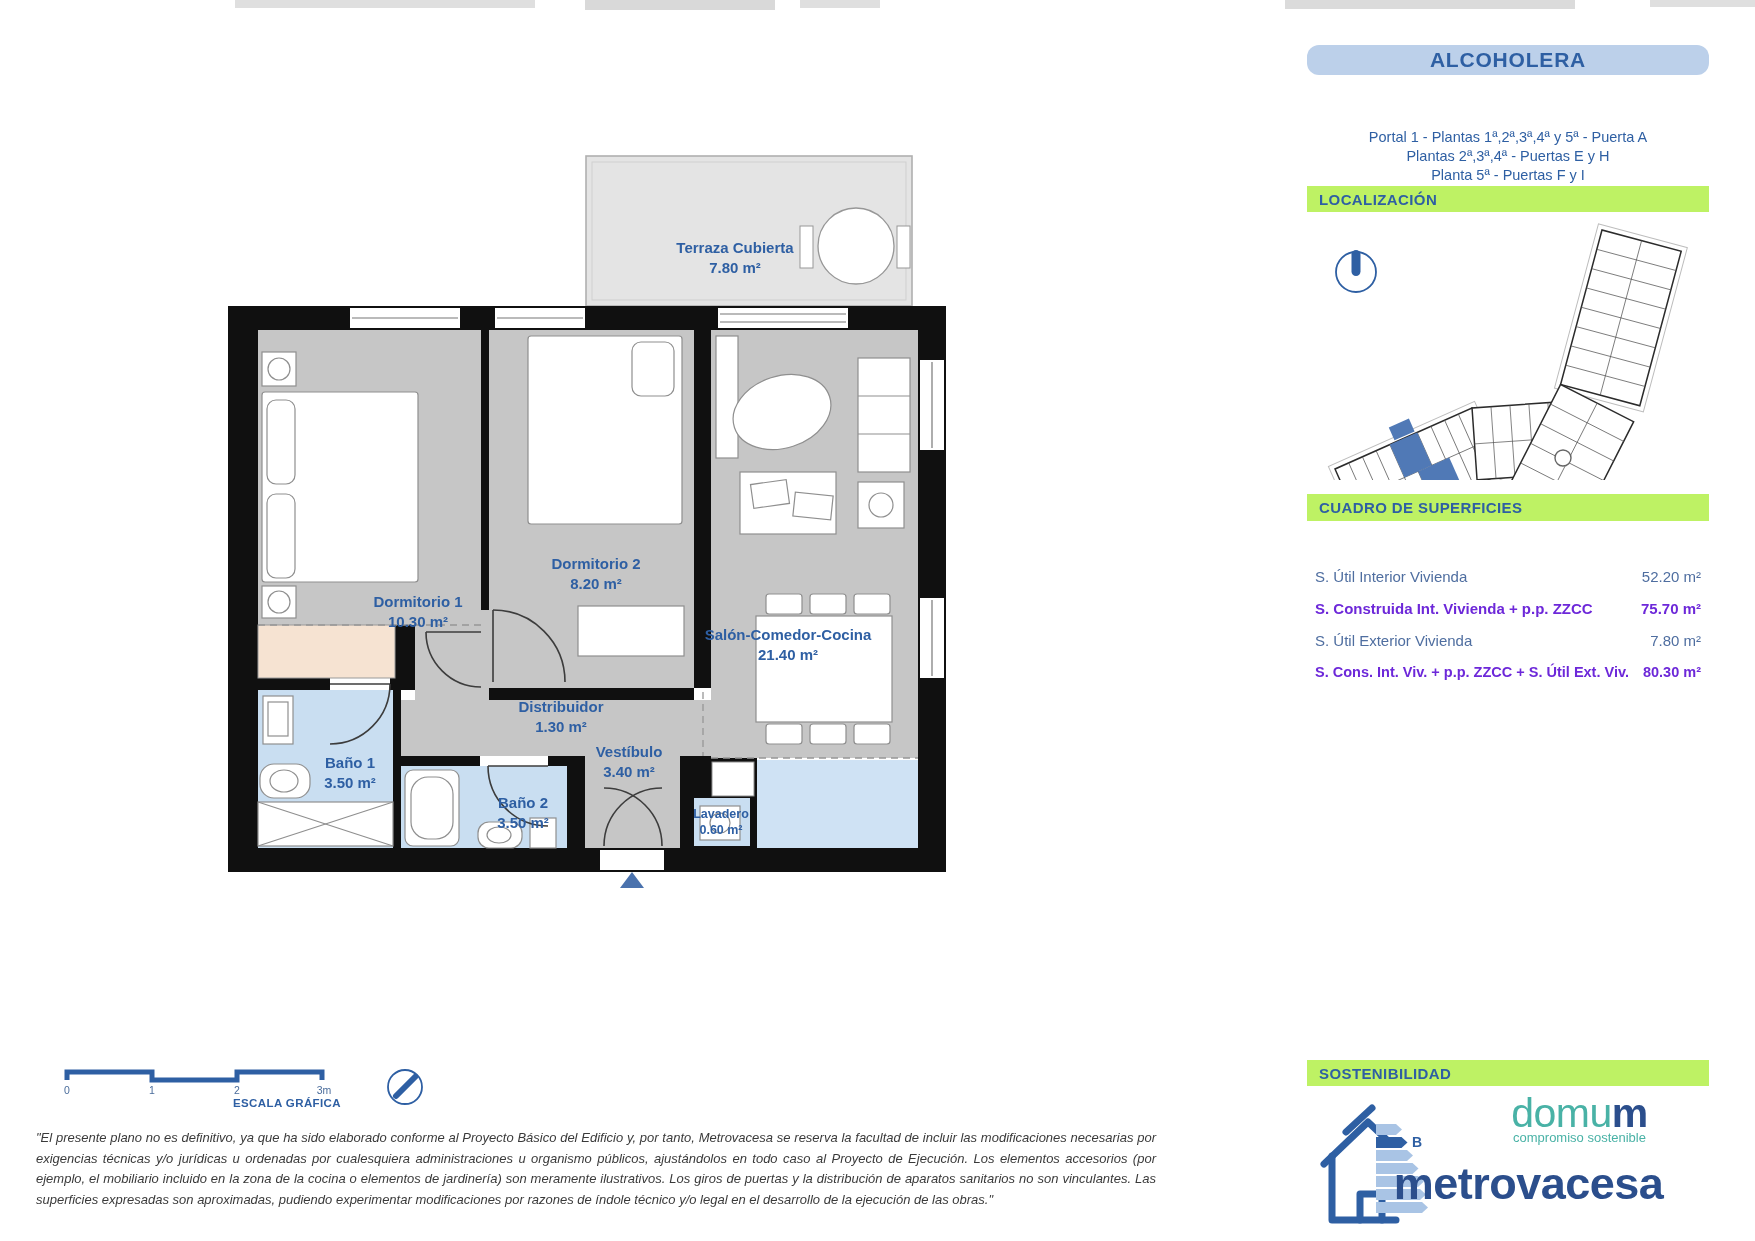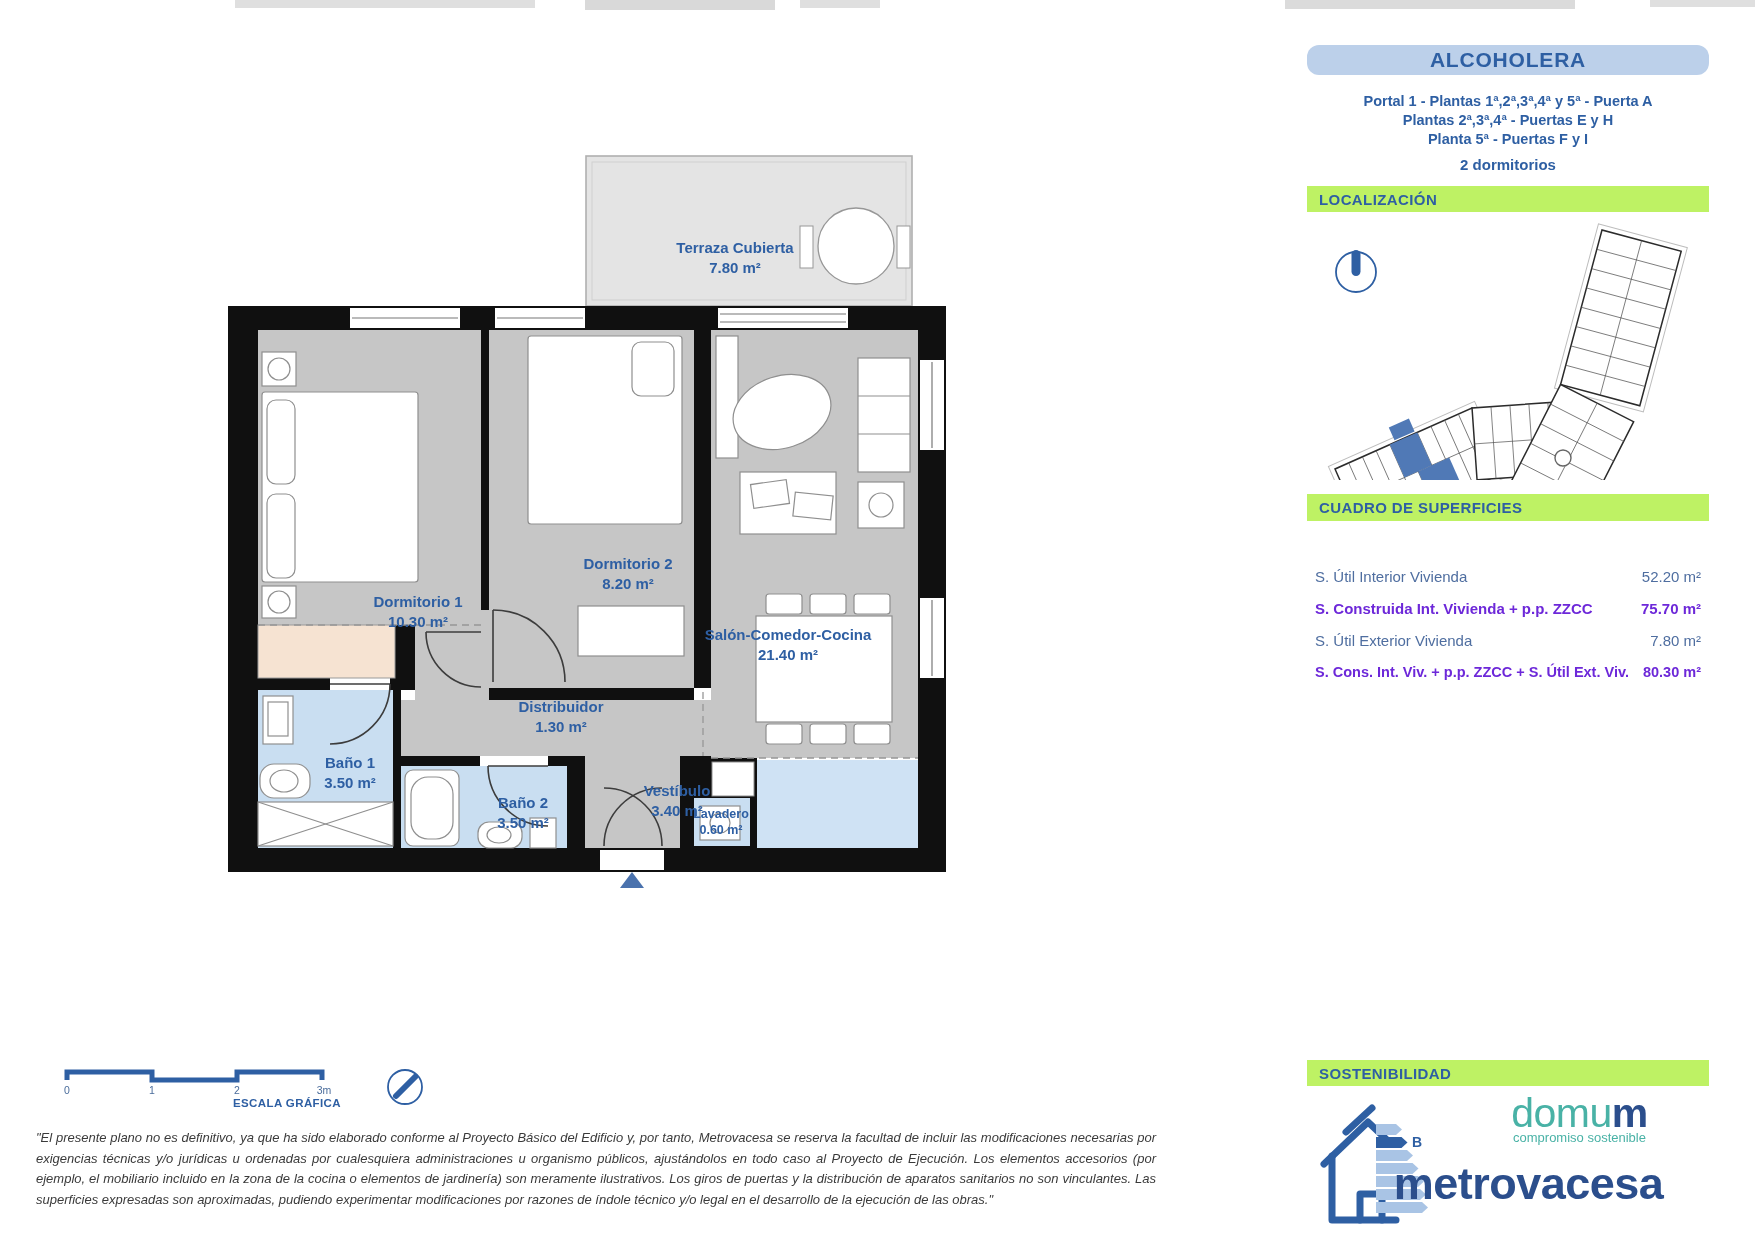--- a/index.html
+++ b/index.html
@@ -3,21 +3,21 @@
 <meta charset="utf-8">
 <style>
   html,body{margin:0;padding:0;background:#e9e9e9;}
   #page{position:relative;width:1755px;height:1241px;background:#ffffff;overflow:hidden;
         font-family:"Liberation Sans",sans-serif;}
   .abs{position:absolute;}
   .bar{position:absolute;background:#bef264;color:#2e5fa3;font-weight:bold;font-size:15px;
        letter-spacing:.4px;display:flex;align-items:center;padding-left:12px;box-sizing:border-box;}
   .titlebar{position:absolute;background:#bcd0ea;color:#2e5fa3;font-weight:bold;font-size:21px;
        letter-spacing:.8px;display:flex;align-items:center;justify-content:center;box-sizing:border-box;border-radius:12px;}
-  .hdrlines{position:absolute;text-align:center;color:#2e5fa3;font-weight:bold;font-size:14.5px;line-height:19px;}
+  .hdrlines{position:absolute;text-align:center;color:#2e5fa3;font-weight:normal;font-size:14.5px;line-height:19px;margin-top:36px;}
   .rl{position:absolute;transform:translateX(-50%);text-align:center;color:#2e5fa3;font-weight:bold;
       font-size:15px;line-height:19.5px;white-space:nowrap;}
   .rl.small{font-size:12.5px;line-height:16px;}
   .srow{display:flex;justify-content:space-between;align-items:center;height:32px;
         padding:0 8px 0 8px;font-size:15px;color:#4f6ea0;}
   .srow.b{color:#6d28d9;font-weight:bold;}
   .tick{position:absolute;transform:translateX(-50%);font-size:10.5px;color:#4a6c9b;}
   .frag{position:absolute;top:0;background:#d7d7d7;opacity:.8;}
   #disclaimer{position:absolute;left:36px;top:1128px;width:1120px;font-size:13px;font-style:italic;
         color:#3a3a3a;line-height:1.58;text-align:justify;}
@@ -179,41 +179,41 @@
   </svg>
 
   <div class="rl" style="left:735px;top:238px;">
     <div>Terraza Cubierta</div>
     <div>7.80 m²</div>
   </div>
   <div class="rl" style="left:418px;top:592px;">
     <div>Dormitorio 1</div>
     <div>10.30 m²</div>
   </div>
-  <div class="rl" style="left:628px;top:554px;">
+  <div class="rl" style="left:596px;top:554px;">
     <div>Dormitorio 2</div>
     <div>8.20 m²</div>
   </div>
   <div class="rl" style="left:788px;top:625px;">
     <div>Salón-Comedor-Cocina</div>
     <div>21.40 m²</div>
   </div>
   <div class="rl" style="left:561px;top:697px;">
     <div>Distribuidor</div>
     <div>1.30 m²</div>
   </div>
   <div class="rl" style="left:350px;top:753px;">
     <div>Baño 1</div>
     <div>3.50 m²</div>
   </div>
   <div class="rl" style="left:523px;top:793px;">
     <div>Baño 2</div>
     <div>3.50 m²</div>
   </div>
-  <div class="rl" style="left:629px;top:781px;margin-left:48px;">
+  <div class="rl" style="left:629px;top:742px;">
     <div>Vestíbulo</div>
     <div>3.40 m²</div>
   </div>
   <div class="rl small" style="left:721px;top:806px;">
     <div>Lavadero</div>
     <div>0.60 m²</div>
   </div>
 
   <span class="tick" style="left:67px;top:1084px;">0</span>
   <span class="tick" style="left:152px;top:1084px;">1</span>

